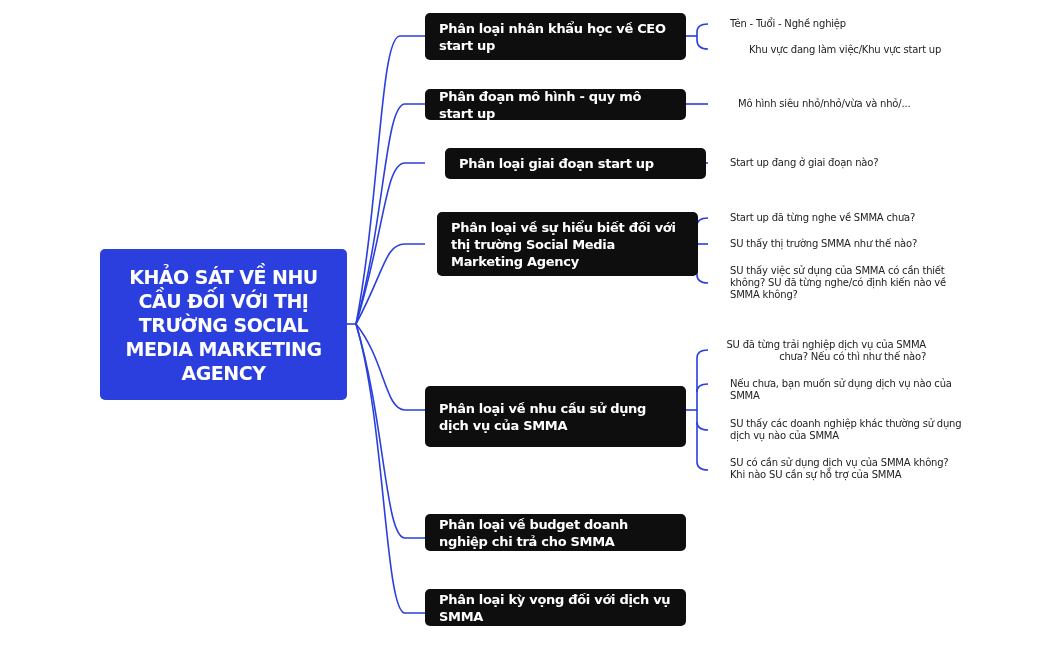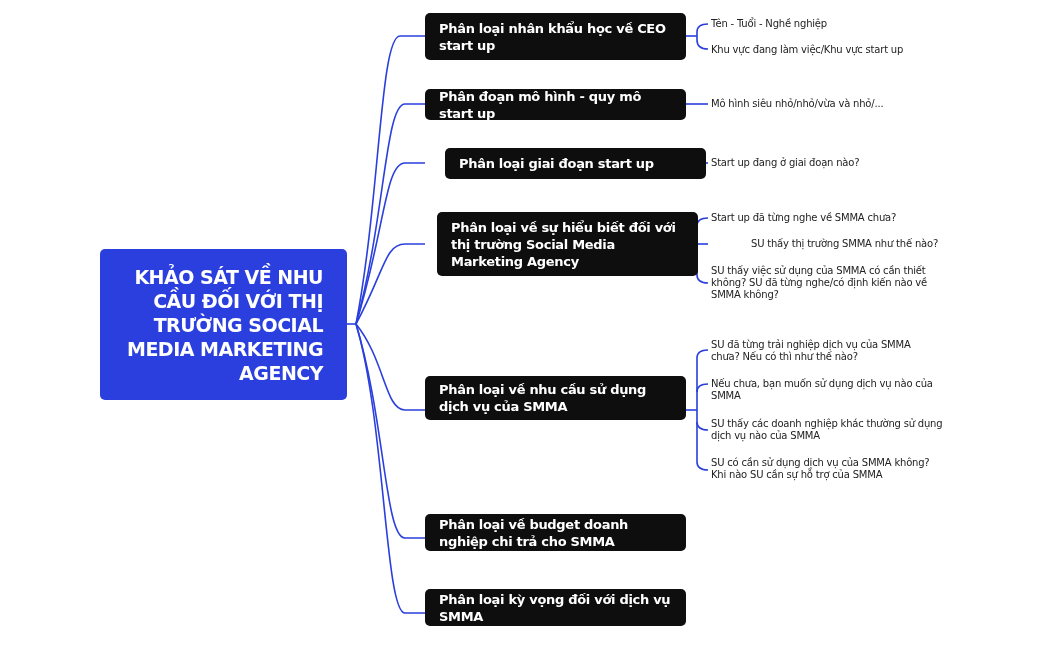--- a/index.html
+++ b/index.html
@@ -5,34 +5,34 @@
     html, body { margin:0; padding:0; }
     body {
       width:1050px; height:650px; position:relative; overflow:hidden;
       background:#ffffff;
       font-family:"Liberation Sans", sans-serif;
     }
     svg.links { position:absolute; left:0; top:0; width:1050px; height:650px; pointer-events:none; }
     .root {
       position:absolute; left:100px; top:249px; width:247px; height:151px;
       background:#2a3fdd; border-radius:5px; color:#fff;
-      display:flex; align-items:center; justify-content:center; text-align:right;
+      display:flex; align-items:center; justify-content:center; text-align:center;
       font-family:"DejaVu Sans", sans-serif; font-weight:bold; font-size:19px; line-height:24px;
       box-sizing:border-box; padding:6px 24px; letter-spacing:-0.5px;
     }
     .branch {
       position:absolute; left:425px; width:261px;
       background:#0e0e0e; color:#fff; border-radius:5px;
       box-sizing:border-box; padding:0 14px;
       display:flex; align-items:center;
       font-family:"DejaVu Sans", sans-serif; font-weight:bold; font-size:13px; line-height:17px;
       letter-spacing:-0.3px;
     }
     .leaf {
-      position:absolute; left:711px; width:240px; color:#222;
+      position:absolute; left:730px; width:240px; color:#222;
       font-family:"DejaVu Sans", sans-serif; font-size:10px; line-height:12px;
       letter-spacing:-0.2px;
     }
   </style>
 </head>
 <body>
 
 <svg class="links" viewBox="0 0 1050 650">
   <g fill="none" stroke="#2a3fdd" stroke-width="1.6">
     <line x1="347" y1="324" x2="356" y2="324"></line>
@@ -55,27 +55,27 @@
     <path d="M697,422 Q697,430 708,430"></path>
   </g>
 </svg>
 
 <div class="root">KHẢO SÁT VỀ NHU CẦU ĐỐI VỚI THỊ TRƯỜNG SOCIAL MEDIA MARKETING AGENCY</div>
 
 <div class="branch" style="top:13px;height:47px;">Phân loại nhân khẩu học về CEO start up</div>
 <div class="branch" style="top:89px;height:31px;">Phân đoạn mô hình - quy mô start up</div>
 <div class="branch" style="top:148px;height:31px;margin-left:20px;">Phân loại giai đoạn start up</div>
 <div class="branch" style="top:212px;height:64px;margin-left:12px;">Phân loại về sự hiểu biết đối với thị trường Social Media Marketing Agency</div>
-<div class="branch" style="top:376px;height:44px;">Phân loại về nhu cầu sử dụng dịch vụ của SMMA</div>
+<div class="branch" style="top:386px;height:61px;">Phân loại về nhu cầu sử dụng dịch vụ của SMMA</div>
 <div class="branch" style="top:514px;height:37px;">Phân loại về budget doanh nghiệp chi trả cho SMMA</div>
 <div class="branch" style="top:589px;height:37px;">Phân loại kỳ vọng đối với dịch vụ SMMA</div>
 
 <div class="leaf" style="top:18px;">Tên - Tuổi - Nghề nghiệp</div>
-<div class="leaf" style="top:44px;">Khu vực đang làm việc/Khu vực start up</div>
-<div class="leaf" style="top:98px;">Mô hình siêu nhỏ/nhỏ/vừa và nhỏ/...</div>
+<div class="leaf" style="top:44px;margin-left:19px;">Khu vực đang làm việc/Khu vực start up</div>
+<div class="leaf" style="top:98px;margin-left:8px;">Mô hình siêu nhỏ/nhỏ/vừa và nhỏ/...</div>
 <div class="leaf" style="top:157px;">Start up đang ở giai đoạn nào?</div>
 <div class="leaf" style="top:212px;">Start up đã từng nghe về SMMA chưa?</div>
-<div class="leaf" style="top:238px;margin-left:40px;">SU thấy thị trường SMMA như thế nào?</div>
+<div class="leaf" style="top:238px;">SU thấy thị trường SMMA như thế nào?</div>
 <div class="leaf" style="top:265px;width:230px;">SU thấy việc sử dụng của SMMA có cần thiết không? SU đã từng nghe/có định kiến nào về SMMA không?</div>
-<div class="leaf" style="top:339px;left:711px;width:215px;">SU đã từng trải nghiệp dịch vụ của SMMA chưa? Nếu có thì như thế nào?</div>
+<div class="leaf" style="top:339px;left:711px;width:215px;text-align:right;">SU đã từng trải nghiệp dịch vụ của SMMA chưa? Nếu có thì như thế nào?</div>
 <div class="leaf" style="top:378px;width:230px;">Nếu chưa, bạn muốn sử dụng dịch vụ nào của SMMA</div>
 <div class="leaf" style="top:418px;width:238px;">SU thấy các doanh nghiệp khác thường sử dụng dịch vụ nào của SMMA</div>
 <div class="leaf" style="top:457px;width:230px;">SU có cần sử dụng dịch vụ của SMMA không? Khi nào SU cần sự hỗ trợ của SMMA</div>
 
 </body></html>

